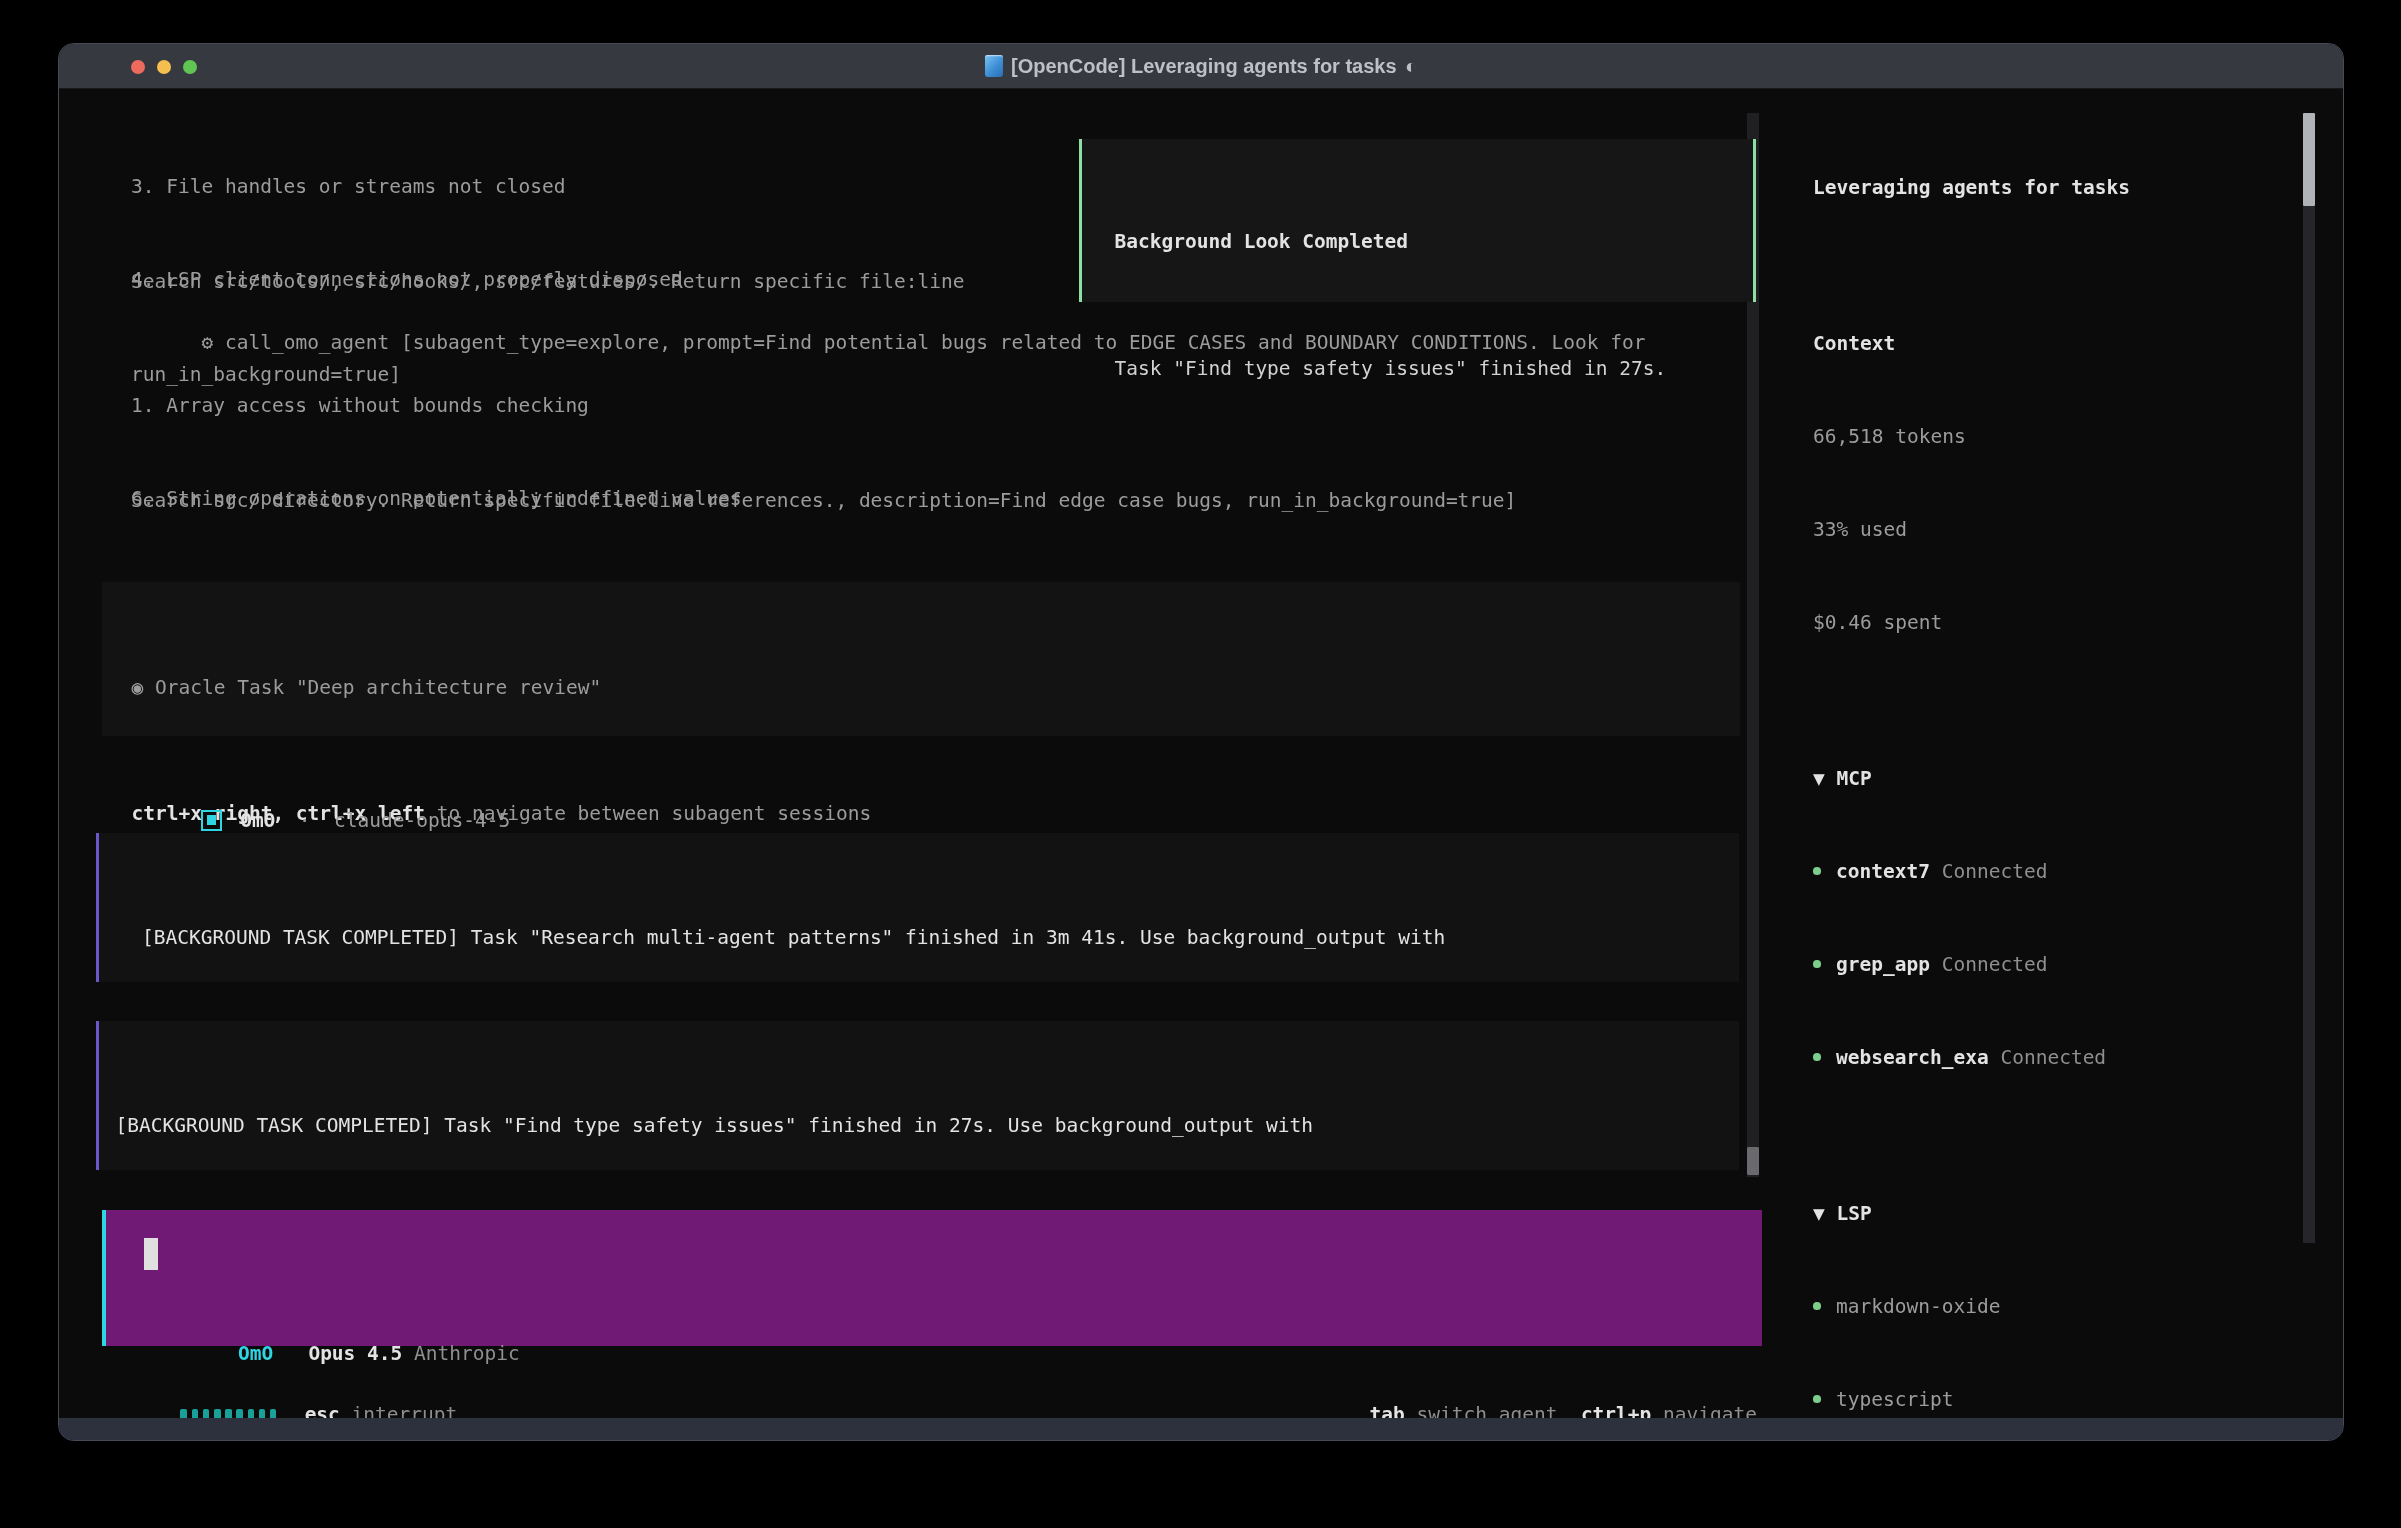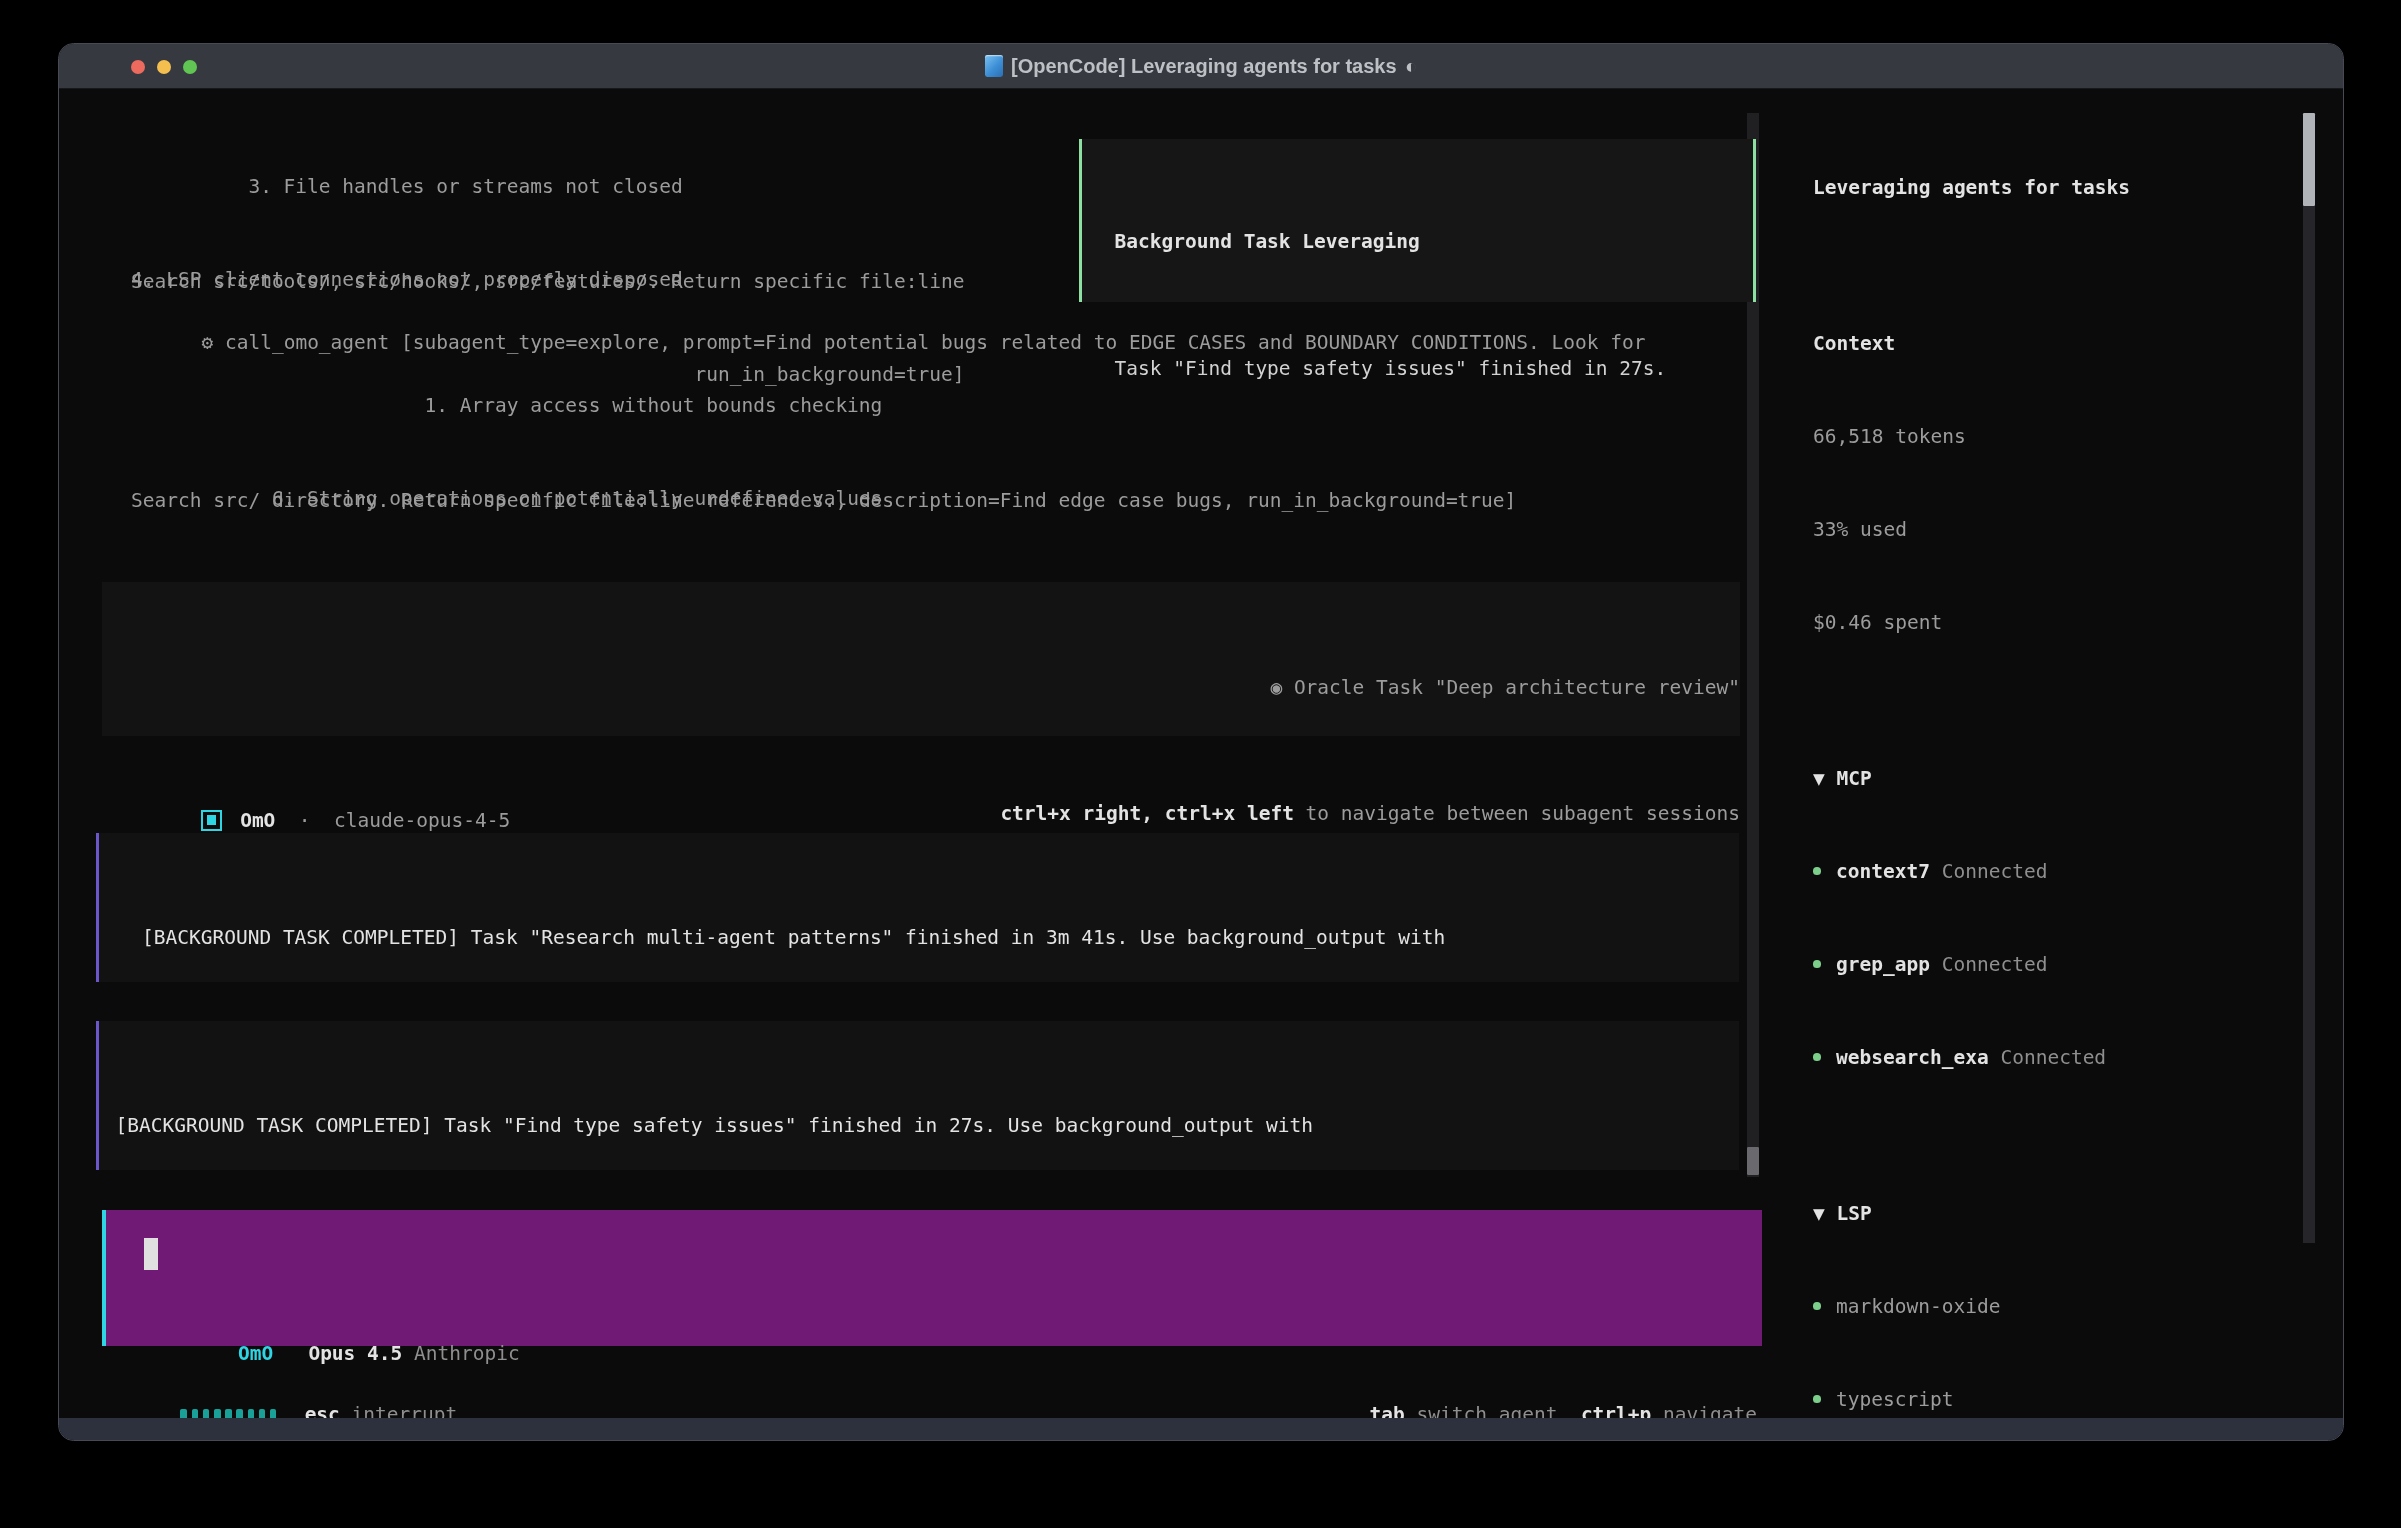--- a/index.html
+++ b/index.html
@@ -7,21 +7,21 @@
   .mono{font-family:"DejaVu Sans Mono","Liberation Mono",monospace;font-size:19.5px;line-height:31px;white-space:pre;}
   .window{position:absolute;left:58px;top:43px;width:2286px;height:1398px;background:#0b0b0c;border:1.2px solid #454a55;border-radius:15.4px;overflow:hidden;}
   .titlebar{position:absolute;left:0;top:0;width:100%;height:45px;background:#36393f;border-bottom:1.2px solid #17181c;display:flex;align-items:center;}
   .lights{position:absolute;left:72px;top:0;height:45px;display:flex;align-items:center;gap:11.8px;}
   .light{width:14px;height:14px;border-radius:50%;}
   .l-red{background:#ed6a5e;}.l-yellow{background:#f4bf4f;}.l-green{background:#61c554;}
   .titlewrap{margin:0 auto;display:flex;align-items:center;gap:8.3px;font-family:"Liberation Sans","DejaVu Sans",sans-serif;font-weight:bold;font-size:20px;color:#bdc1c6;}
   .doc-icon{display:inline-block;width:17.7px;height:22.5px;border-radius:2.4px;background:linear-gradient(135deg,#7cc3f2 0%,#3d8fd6 55%,#2b6fb4 100%);box-shadow:inset 0 1.2px 0 rgba(255,255,255,.5);}
   .footerbar{position:absolute;left:0;bottom:0;width:100%;height:22.5px;background:#2c313d;border-radius:0 0 14px 14px;}
   .grey{color:#9c9c9c;} .dim{color:#8f8f8f;} .w{color:#e3e3e3;} .b{font-weight:bold;} .cyan{color:#2fd5e2;}
-  .abs{position:absolute;text-align:right;}
+  .abs{position:absolute;}
   .panel{background:#131314;}
   .notif{position:absolute;left:1020px;top:95px;width:677px;height:163px;background:#161617;border-left:3px solid #8ce0a2;border-right:3px solid #8ce0a2;padding:25px 0 0 32.5px;}
   .taskcard{position:absolute;left:37px;width:1643px;height:149px;background:#121213;border-left:3.5px solid #6b57c9;padding:26.6px 0 0 16.5px;}
   .badge{display:inline-block;background:#a78bea;color:#222227;font-weight:bold;padding:0.6px 8.9px;margin-left:13px;}
   .inputbox{position:absolute;left:43px;top:1166px;width:1660px;height:136px;background:#701a75;border-left:4.1px solid #2fd5e2;padding-left:34px;}
   .cursor{position:absolute;left:38px;top:28px;width:14px;height:32px;background:#e0e0e0;}
   .dot{display:inline-block;width:7.7px;height:7.7px;border-radius:50%;background:#7ccf8b;margin-right:15.4px;vertical-align:3.5px;}
   .sb-track{position:absolute;width:11.8px;background:#232327;}
   .sb-thumb{position:absolute;width:11.8px;border-radius:1.2px;}
   .spin{display:inline-block;width:6.5px;height:13px;border-radius:1.8px;background:#18a099;margin-right:4.7px;vertical-align:-1.2px;}
@@ -104,21 +104,21 @@
       <span><span class="spin"></span><span class="spin"></span><span class="spin"></span><span class="spin"></span><span class="spin"></span><span class="spin"></span><span class="spin"></span><span class="spin"></span><span class="spin"></span></span><span>  </span><span class="w b">esc</span><span> </span><span class="dim">interrupt</span>
     </div>
     <div class="abs mono" style="right:586px;top:1324px;">
       <span class="w b">tab</span><span> </span><span class="dim">switch agent</span><span>  </span><span class="w b">ctrl+p</span><span> </span><span class="dim">navigate</span>
     </div>
 
     <div class="sb-track" style="left:1688px;top:69px;height:1064px;background:#202023;"></div>
     <div class="sb-thumb" style="left:1688px;top:1103px;height:28px;background:#6a6a6e;"></div>
 
     <div class="notif mono">
-      <div class="w b">Background Task Leveraging</div>
+      <div class="w b">Background Look Completed</div>
       <div class="w" style="margin-top:34px;color:#d2d2d2;">Task "Find type safety issues" finished in 27s.</div>
     </div>
   </div>
 
   <div class="sidebar mono">
     <div class="w b">Leveraging agents for tasks</div>
 
     <div class="w b gap">Context</div>
     <div class="grey">66,518 tokens</div>
     <div class="grey">33% used</div>

